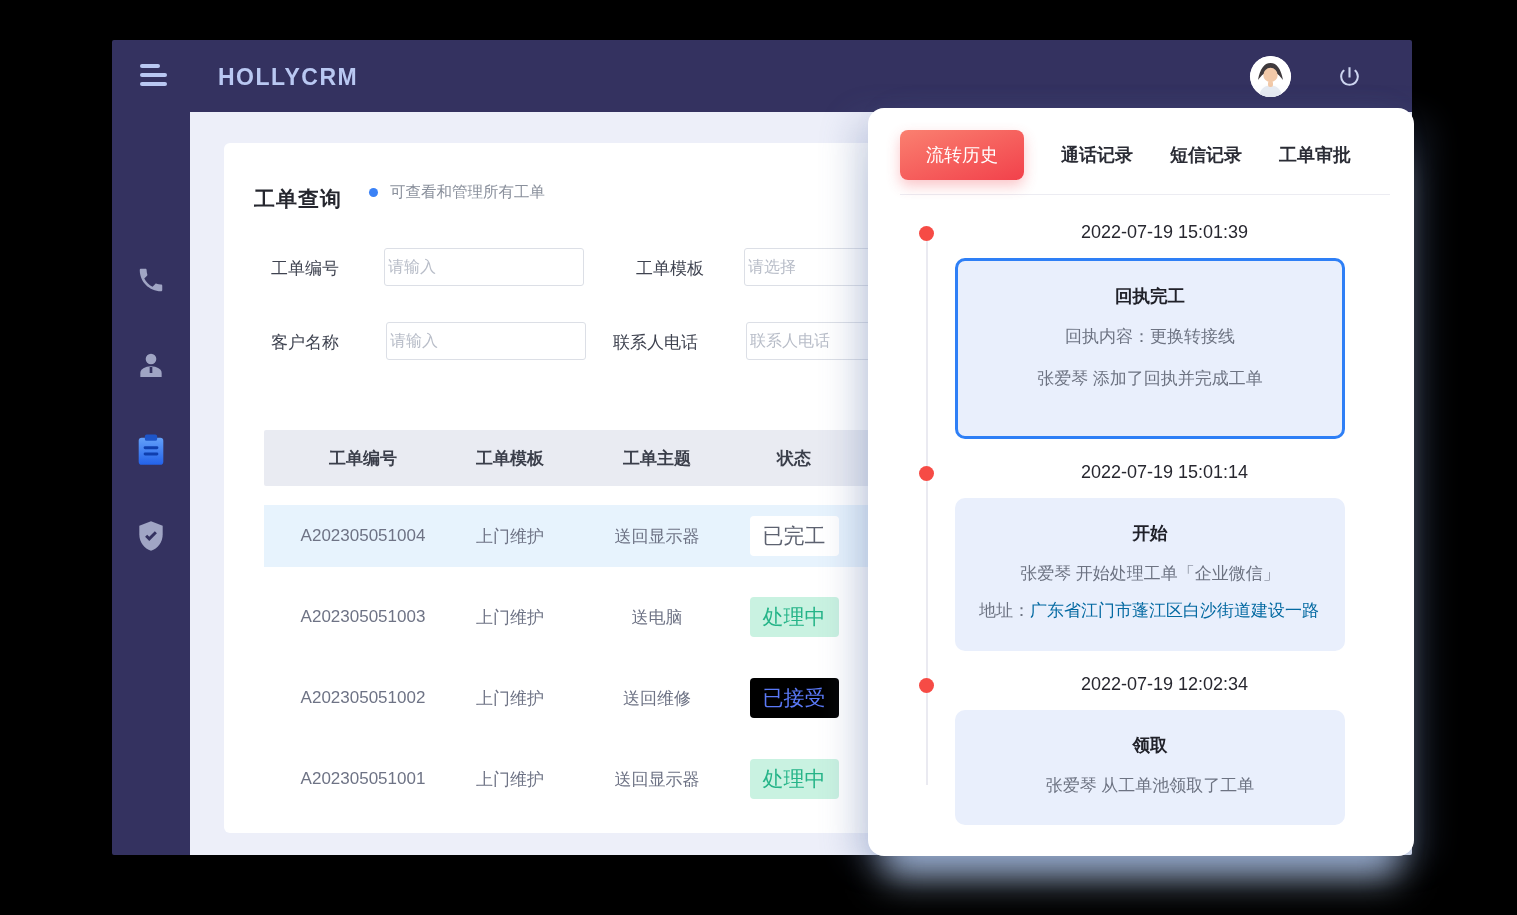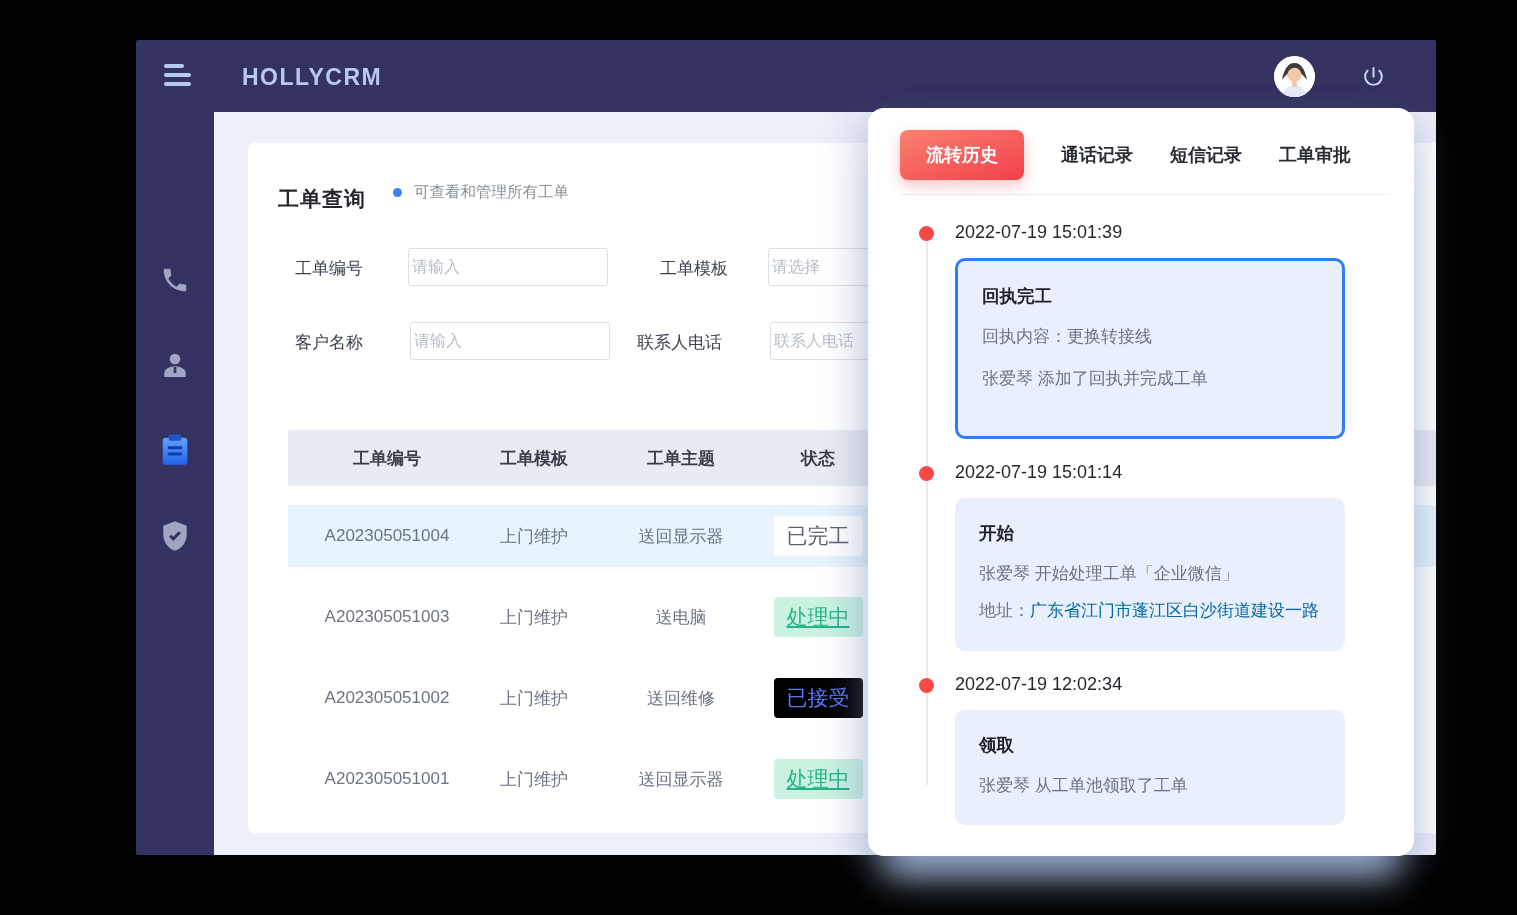--- a/index.html
+++ b/index.html
@@ -6,21 +6,21 @@
   html,body { width:1517px; height:915px; }
   body {
     background:#000;
     font-family:"Liberation Sans","DejaVu Sans",sans-serif;
     position:relative;
     overflow:hidden;
   }
 
   
   .window {
-    position:absolute; left:136px; top:40px;
+    position:absolute; left:112px; top:40px;
     width:1300px; height:815px;
     background:#343260; border-radius:2px;
     overflow:hidden;
   }
   .header { position:absolute; top:0; left:0; right:0; height:72px; }
   .menu-btn { position:absolute; left:28px; top:24px; width:30px; height:24px; cursor:pointer; }
   .menu-btn span { display:block; height:4px; border-radius:2px; background:#b9c8f2; margin-bottom:5px; }
   .menu-btn span:nth-child(1){ width:20px; }
   .menu-btn span:nth-child(2){ width:27px; }
   .menu-btn span:nth-child(3){ width:27px; }
@@ -71,42 +71,42 @@
   .trow {
     height:62px; margin-top:19px;
     display:grid; grid-template-columns:198px 96px 198px 76px 1fr;
     align-items:center; justify-items:center;
     font-size:17px; color:#6e7385; cursor:pointer;
   }
   .trow:first-of-type { margin-top:20px; }
   .trow.highlight { background:#e7f3fd; }
   .badge { font-size:21px; padding:6px 13px; border-radius:4px; white-space:nowrap; }
   .b-done { background:#ffffff; color:#5d6270; }
-  .b-proc { background:#c9f2e1; color:#25b488;text-decoration:underline; }
+  .b-proc { background:#c9f2e1; color:#25b488; }
   .b-acc  { background:#000000; color:#5a79f7; }
 
   
   .overlay {
     position:absolute; left:868px; top:108px; width:546px; height:748px;
     background:#fff; border-radius:16px; z-index:10;
     box-shadow:-18px 8px 32px rgba(95,115,165,.22),
                18px 8px 32px rgba(95,115,165,.18),
                0 36px 34px -16px #aabeda;
   }
   .tabs { display:flex; align-items:center; gap:37px; padding:22px 24px 0 32px; }
   .tab-active {
     background:linear-gradient(160deg,#fa8070 0%,#f2414b 100%);
-    color:#fff; font-size:18px; font-weight:bold;
+    color:#fff; font-size:18px; font-weight:normal;
     padding:13px 26px; border-radius:8px; cursor:pointer;
     box-shadow:0 6px 14px rgba(242,65,75,.30);
   }
   .tab { font-size:18px; color:#2a2c35; font-weight:bold; cursor:pointer; }
   .divider { margin:14px 24px 0 32px; height:1px; background:#ececf2; }
 
-  .timeline { position:relative; margin:27px 40px 0 45px; }
+  .timeline { position:relative; margin:27px 40px 0 45px;text-align:center; }
   .timeline::before {
     content:''; position:absolute; left:13px; top:14px; bottom:40px;
     width:2px; background:#eaeaf1;
   }
   .t-entry { position:relative; padding-left:42px; margin-bottom:23px; }
   .t-dot {
     position:absolute; left:6px; top:4px; width:15px; height:15px;
     border-radius:50%; background:#f64b45;
   }
   .t-time { font-size:18px; color:#27272f; }

